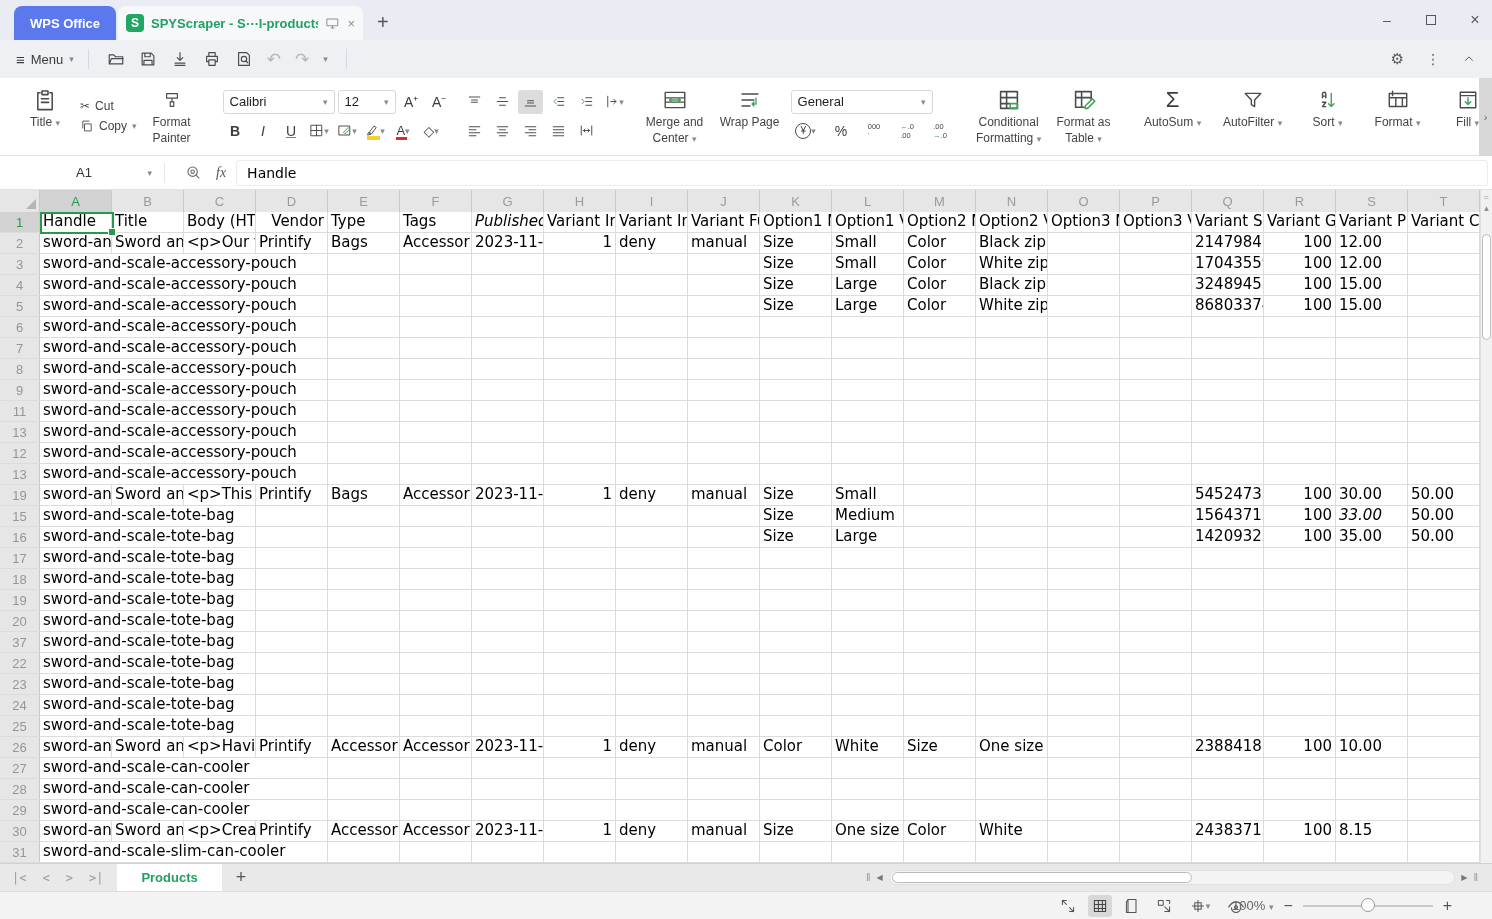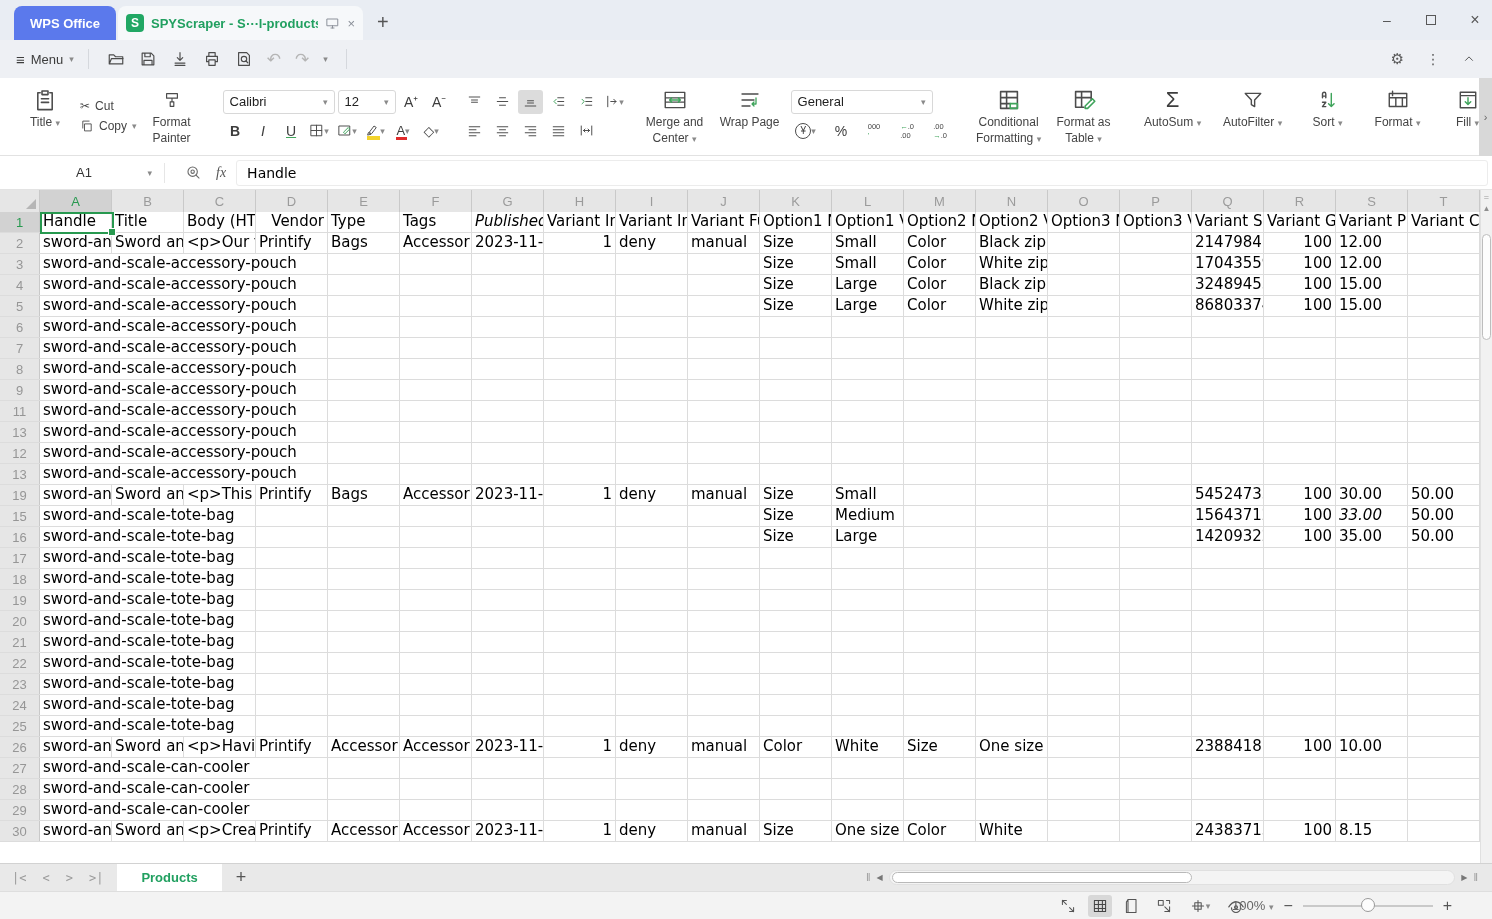--- a/index.html
+++ b/index.html
@@ -684,21 +684,21 @@
             <div class="cell spill" style="left: 0px;">sword-and-scale-tote-bag</div>
           </div>
         </div>
         <div class="grow">
           <div class="rownum">20</div>
           <div class="rcells">
             <div class="cell spill" style="left: 0px;">sword-and-scale-tote-bag</div>
           </div>
         </div>
         <div class="grow">
-          <div class="rownum">21</div>
+          <div class="rownum">37</div>
           <div class="rcells">
             <div class="cell spill" style="left: 0px;">sword-and-scale-tote-bag</div>
           </div>
         </div>
         <div class="grow">
           <div class="rownum">22</div>
           <div class="rcells">
             <div class="cell spill" style="left: 0px;">sword-and-scale-tote-bag</div>
           </div>
         </div>
@@ -775,20 +775,26 @@
             <div class="cell" style="left: 648px;">manual</div>
             <div class="cell" style="left: 720px;">Size</div>
             <div class="cell" style="left: 792px;">One size</div>
             <div class="cell" style="left: 864px;">Color</div>
             <div class="cell" style="left: 936px;">White</div>
             <div class="cell" style="left: 1152px;">24383713</div>
             <div class="cell num" style="left: 1224px;">100</div>
             <div class="cell" style="left: 1296px;">8.15</div>
           </div>
         </div>
+        <div class="grow">
+          <div class="rownum">31</div>
+          <div class="rcells">
+            <div class="cell spill" style="left: 0px;">sword-and-scale-slim-can-cooler</div>
+          </div>
+        </div>
       </div>
     <div id="sel-overlay"></div>
   </div>
 
   <div id="vscroll">
     <div id="vgrip">=</div>
     <div id="vup">▲</div>
     <div id="vthumb"></div>
   </div>
 

